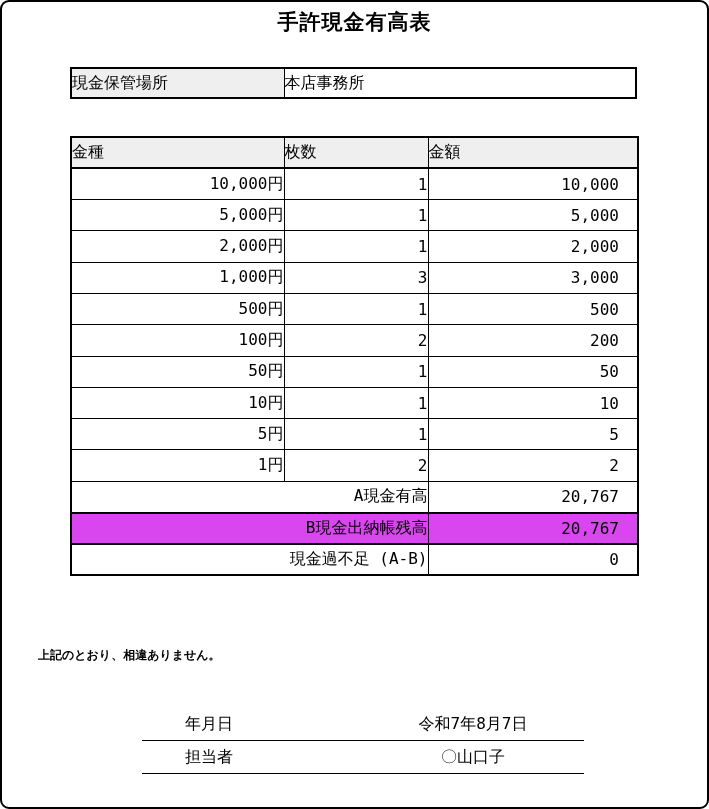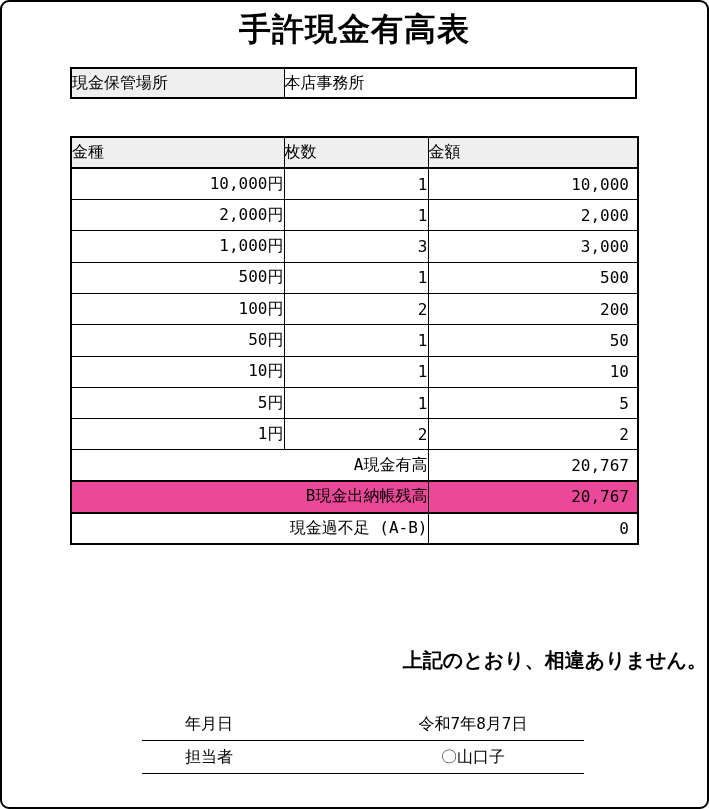--- a/index.html
+++ b/index.html
@@ -14,21 +14,21 @@
     position: absolute; left: 0; top: 0;
     width: 709px; height: 809px;
     background: #fff;
     border: 2px solid #000;
     border-radius: 9px;
     overflow: hidden;
   }
   .title {
     position: absolute; left: 0; right: 0; top: 6px;
     text-align: center;
-    font-size: 32px; font-weight: bold;
+    font-size: 21px; font-weight: bold;
     letter-spacing: 1px;
   }
   
   table { border-collapse: collapse; table-layout: fixed; }
   td, th { border: 1px solid #000; overflow: hidden; white-space: nowrap; }
   .loc-table {
     position: absolute; left: 68px; top: 65px;
     width: 567px; border: 2px solid #000;
   }
   .loc-table td { height: 30px; text-align: left; font-weight: normal; }
@@ -42,30 +42,30 @@
   .cash-table th, .cash-table td { height: 31.3px; font-weight: normal; }
   .cash-table thead th {
     background: #efefef;
     border-bottom: 2px solid #000;
     text-align: left;
   }
   .col-den { width: 213px; }
   .col-cnt { width: 144px; }
   .col-amt { width: 210px; }
   .den, .cnt { text-align: right; }
-  .amt { text-align: right; padding-right: 8px; }
+  .amt { text-align: right; padding-right: 18px; }
   .slabel { text-align: right; }
   .hl-row td {
-    background: #ec4899;
+    background: #d946ef;
     border-top: 2px solid #000;
     border-bottom: 2px solid #000;
   }
   .note {
     position: absolute; left: 0; right: 0; top: 645px;
-    text-align: right; font-weight: bold; font-size: 20px;
+    text-align: left; font-weight: bold; font-size: 12px; padding-left: 36px;
   }
   .sign-block {
     position: absolute; left: 140px; top: 706px; width: 442px;
   }
   .sig-row {
     height: 33px;
     border-bottom: 1.5px solid #000;
     display: flex; align-items: center;
   }
   .sig-label { width: 220px; padding-left: 43px; }
@@ -98,20 +98,25 @@
         <th>金種</th>
         <th>枚数</th>
         <th>金額</th>
       </tr>
     </thead>
     <tbody>
       <tr>
         <td class="den">10,000円</td>
         <td class="cnt">1</td>
         <td class="amt">10,000</td>
+      </tr>
+      <tr>
+        <td class="den">5,000円</td>
+        <td class="cnt">1</td>
+        <td class="amt">5,000</td>
       </tr>
       <tr>
         <td class="den">2,000円</td>
         <td class="cnt">1</td>
         <td class="amt">2,000</td>
       </tr>
       <tr>
         <td class="den">1,000円</td>
         <td class="cnt">3</td>
         <td class="amt">3,000</td>

